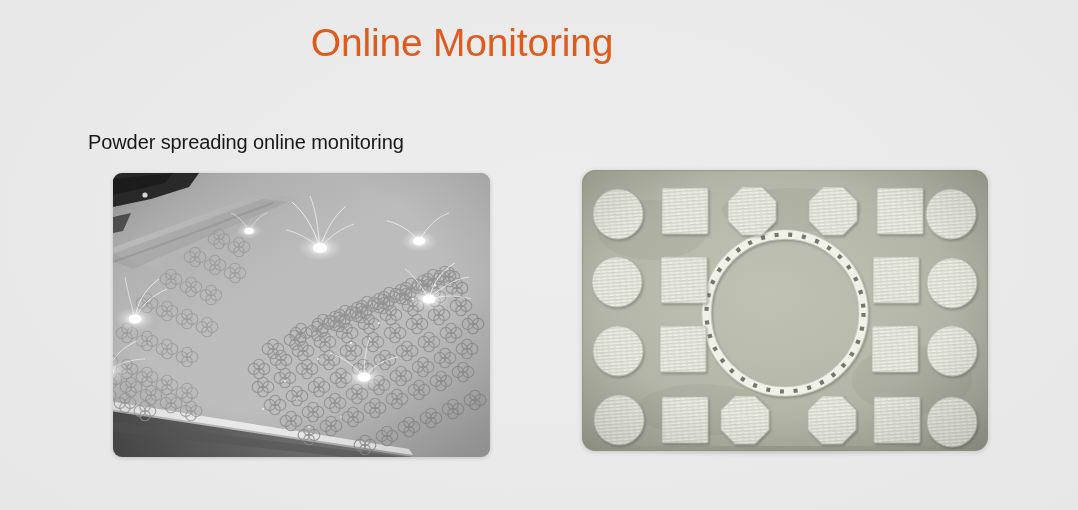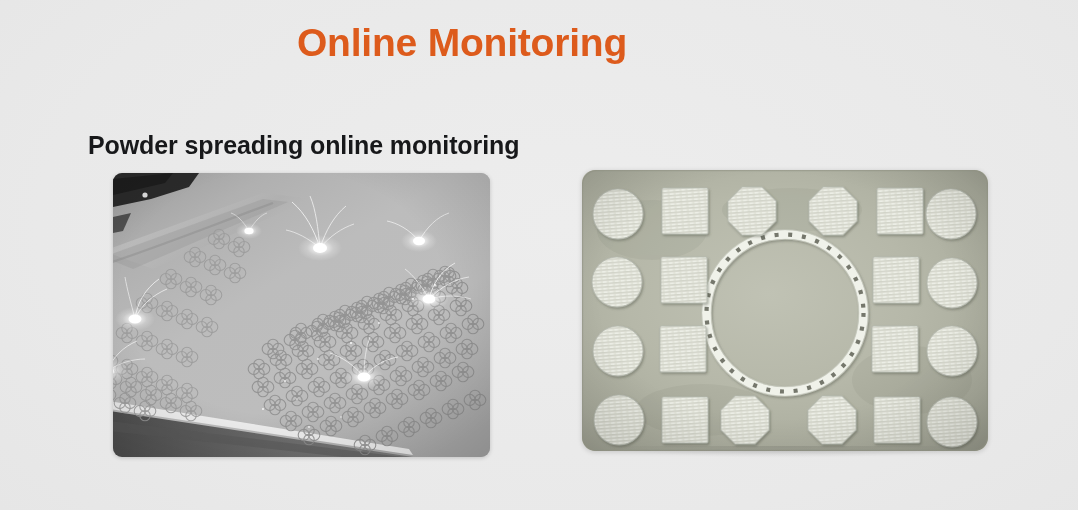--- a/index.html
+++ b/index.html
@@ -22,31 +22,31 @@
   }
 
   
   .title {
     position: absolute;
     top: 21px;
     left: 0;
     width: 924px;
     text-align: center;
     font-size: 39px;
-    font-weight: 700;
+    font-weight: 400;
     letter-spacing: -0.2px;
     color: #dd5b1c;
     white-space: nowrap;
   }
 
   
   .caption {
     position: absolute;
-    font-size: 25px;
-    font-weight: 700;
+    font-size: 20px;
+    font-weight: 400;
     color: #17181a;
     white-space: nowrap;
     letter-spacing: -0.1px;
   }
   .caption-left  { top: 131px; left: 88px; }
   .caption-right { top: 131px; left: 632px; }
 
   
   .figure {
     position: absolute;

